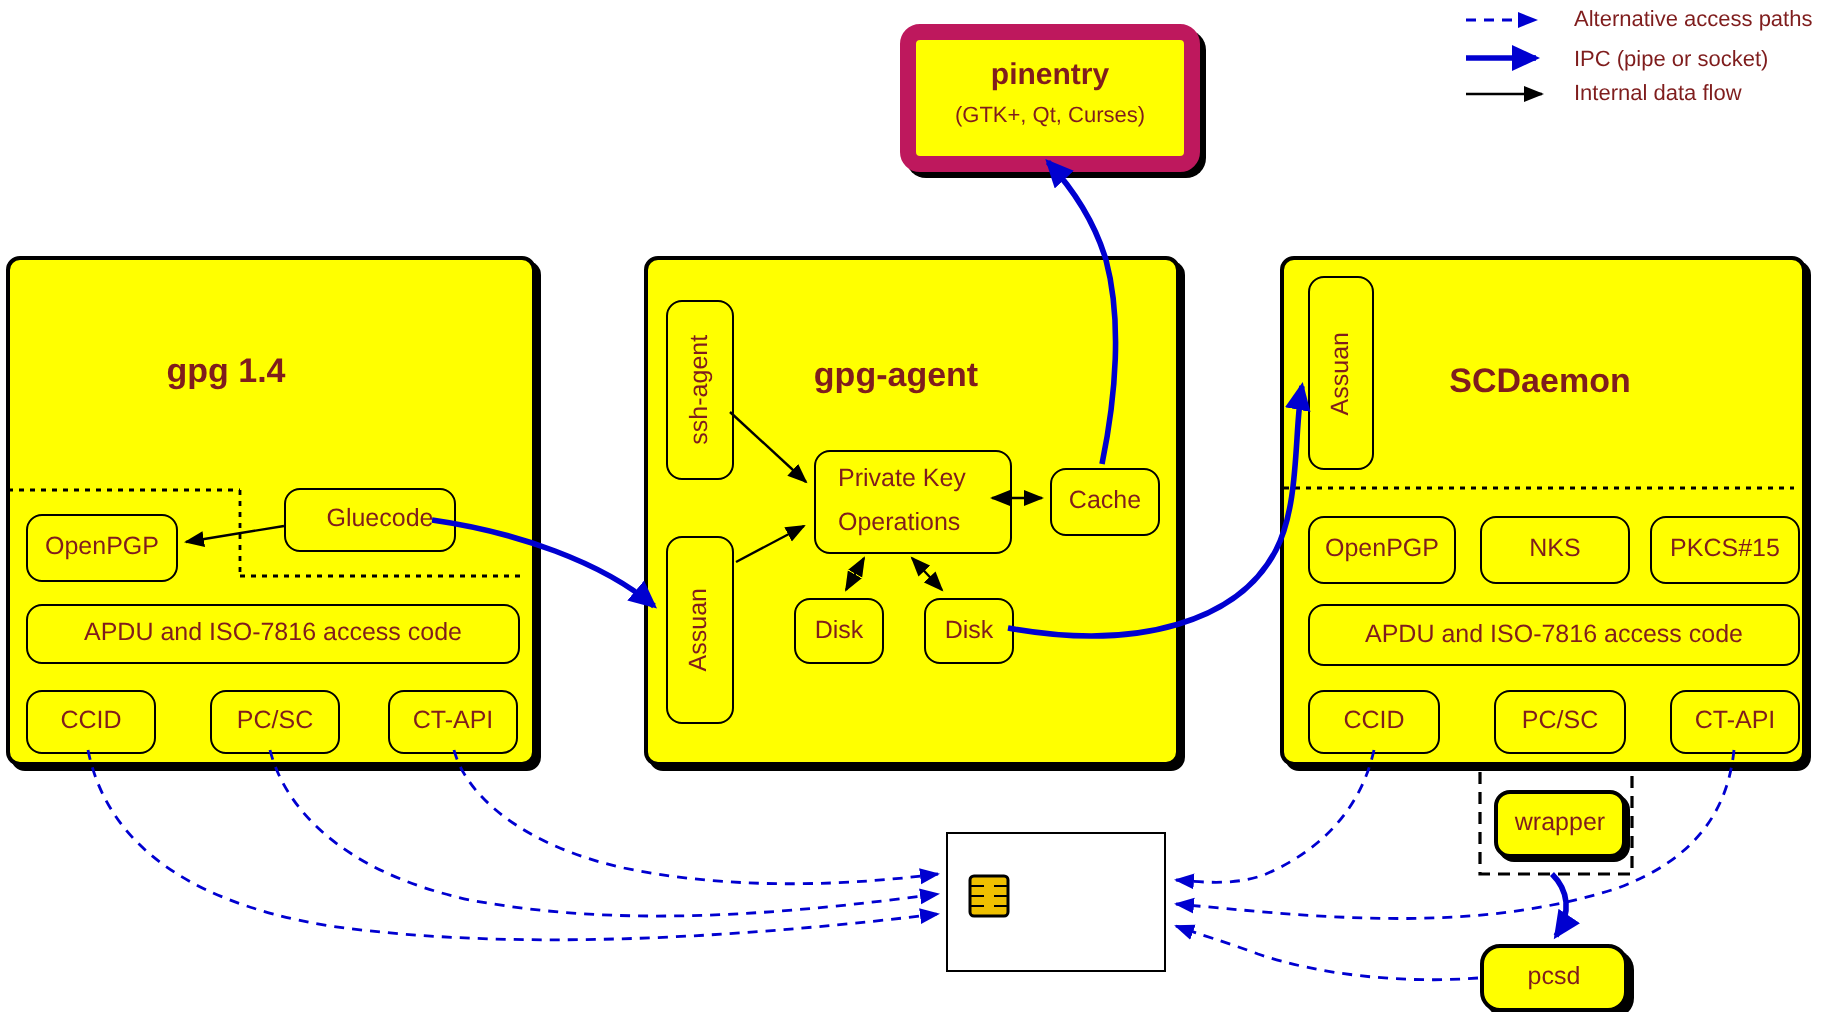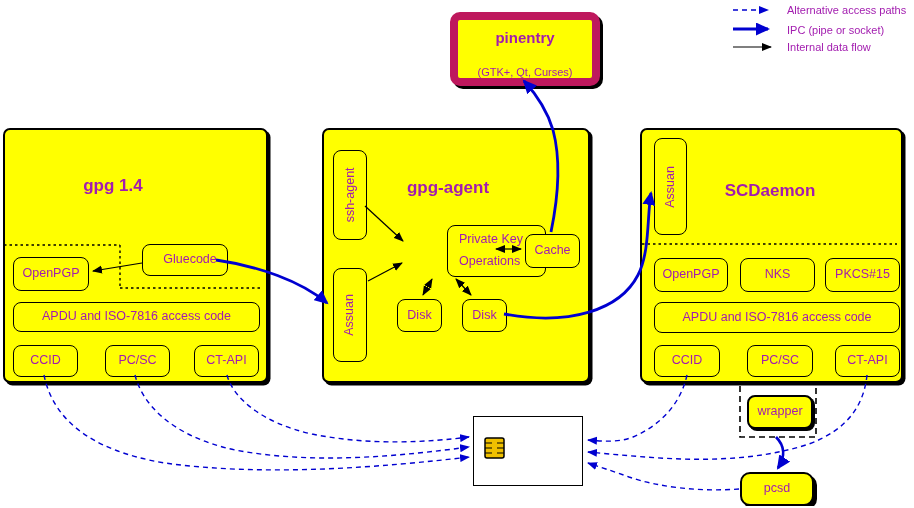--- a/index.html
+++ b/index.html
@@ -1,42 +1,42 @@
 <!DOCTYPE html>
 <html style="--yellow: #ffff00; --blue: #0000d0; --chip: #efc000;"><head>
 <meta charset="utf-8">
 <style>
   html,body{margin:0;padding:0;background:#fff;}
   #canvas{
     position:relative;width:914px;height:506px;background:#ffffff;overflow:hidden;
-    font-family:"Liberation Sans","DejaVu Sans",sans-serif;color:#a21caf;
+    font-family:"Liberation Sans","DejaVu Sans",sans-serif;color:#7f1d1d;
   }
   .bigbox{
     position:absolute;background:var(--yellow,#ffff00);
     border:2px solid #000;border-radius:7px;box-shadow:2.5px 2.5px 0 #000;
   }
   .node{
     position:absolute;background:var(--yellow,#ffff00);
     border:1.5px solid #000;border-radius:8px;
     display:flex;align-items:center;justify-content:center;
     font-size:12.5px;line-height:1.1;white-space:nowrap;
   }
   .vnode span{transform:rotate(-90deg);white-space:nowrap;display:block;}
   .thick{border-width:2px;box-shadow:2px 2px 0 #000;}
   .title{position:absolute;font-weight:bold;font-size:17px;text-align:center;}
   .pin{
     position:absolute;left:450px;top:12px;width:134px;height:58px;
     background:var(--yellow,#ffff00);border:8px solid #be185d;border-radius:10px;
     box-shadow:3px 3px 0 #000;text-align:center;
   }
   .pin .t{font-weight:bold;font-size:15px;margin-top:9px;}
-  .pin .s{font-size:11px;margin-top:20px;}
+  .pin .s{font-size:11px;margin-top:6px;}
   .whitecard{position:absolute;left:473px;top:416px;width:108px;height:68px;background:#fff;border:1.5px solid #000;}
   .legend-label{position:absolute;left:787px;font-size:11px;white-space:nowrap;}
-  .pko{flex-direction:column;align-items:flex-start;padding-left:11px;justify-content:center;gap:8px;margin-left:40px;}
+  .pko{flex-direction:column;align-items:flex-start;padding-left:11px;justify-content:center;gap:8px;}
   svg.overlay{position:absolute;left:0;top:0;width:914px;height:508px;pointer-events:none;}
 </style>
 </head>
 <body>
 
 <div id="canvas">
 
   <div class="legend-label" style="top:4px;">Alternative access paths</div>
   <div class="legend-label" style="top:24px;">IPC (pipe or socket)</div>
   <div class="legend-label" style="top:41px;">Internal data flow</div>

